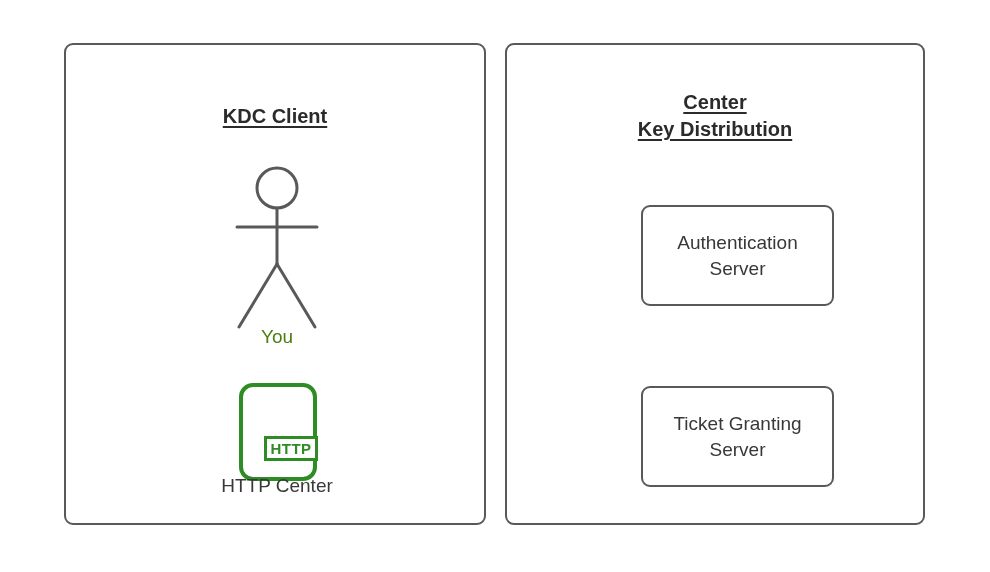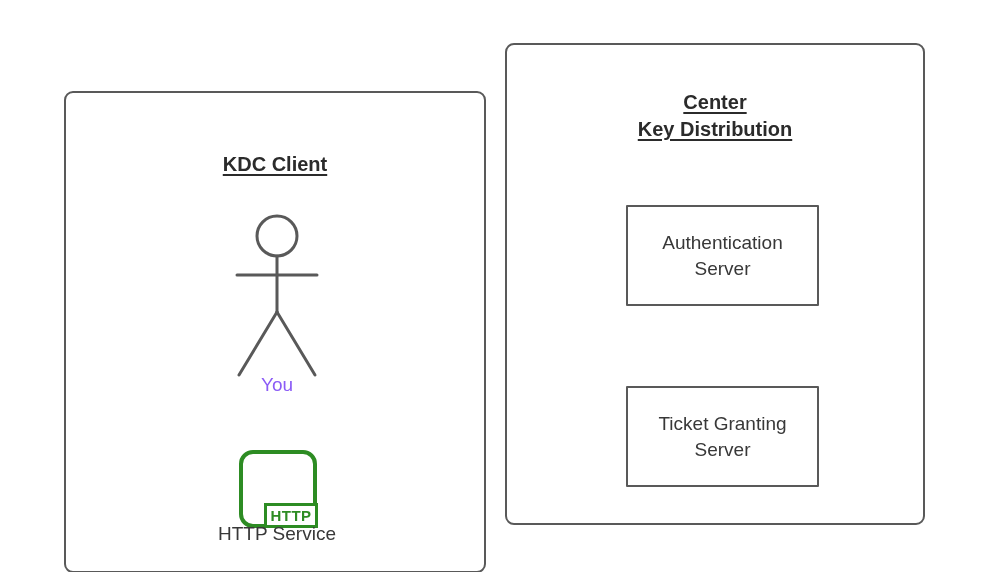--- a/index.html
+++ b/index.html
@@ -15,21 +15,21 @@
     background: #ffffff;
   }
   .panel {
     position: absolute;
     top: 43px;
     height: 482px;
     border: 2px solid #595959;
     border-radius: 9px;
     background: #ffffff;
   }
-  .panel.left  { left: 64px;  width: 422px; margin-top: 48px; }
+  .panel.left  { left: 64px;  width: 422px; }
   .panel.right { left: 505px; width: 420px; }
 
   .panel-title {
     position: absolute;
     left: 0; width: 100%;
     text-align: center;
     font-size: 20px;
     font-weight: bold;
     color: #2b2b2b;
     line-height: 27px;
@@ -47,28 +47,28 @@
   .actor-svg {
     position: absolute;
     left: 166px; top: 119px;
     width: 90px; height: 166px;
   }
   .actor-label {
     position: absolute;
     left: 0; top: 281px; width: 422px;
     text-align: center;
     font-size: 19px;
-    color: #8b5cf6;
+    color: #4d7c0f;
     line-height: 22px;
   }
 
   .http-icon {
     position: absolute;
-    left: 173px; top: 357px;
-    width: 78px; height: 78px;
+    left: 173px; top: 338px;
+    width: 78px; height: 98px;
     border: 4px solid #2d8c23;
     border-radius: 14px;
     background: #ffffff;
   }
   .http-badge {
     position: absolute;
     left: 21px; top: 49px;
     width: 54px; height: 25px;
     border: 3px solid #2d8c23;
     background: #ffffff;
@@ -83,24 +83,24 @@
     position: absolute;
     left: 0; top: 430px; width: 422px;
     text-align: center;
     font-size: 19px;
     color: #383838;
     line-height: 22px;
   }
 
   .server-box {
     position: absolute;
-    left: 119px;
+    left: 134px;
     width: 193px; height: 101px;
     border: 2px solid #595959;
-    border-radius: 1px;
+    border-radius: 9px;
     background: #ffffff;
     display: flex;
     flex-direction: column;
     align-items: center;
     justify-content: center;
     font-size: 19px;
     color: #383838;
     line-height: 26px;
     text-align: center;
   }
@@ -124,21 +124,21 @@
       <line x1="45" y1="100" x2="7" y2="163" stroke="#595959" stroke-width="3" stroke-linecap="round"></line>
       <line x1="45" y1="100" x2="83" y2="163" stroke="#595959" stroke-width="3" stroke-linecap="round"></line>
     </svg>
 
     <div class="actor-label">You</div>
 
     <div class="http-icon">
       <div class="http-badge">HTTP</div>
     </div>
 
-    <div class="http-service-label">HTTP Service</div>
+    <div class="http-service-label">HTTP Center</div>
   </div>
 
   <div class="panel right">
     <div class="panel-title">
       <span class="line">Center</span>
       <span class="line">Key Distribution</span>
     </div>
 
     <div class="server-box auth">
       <span>Authentication</span>

